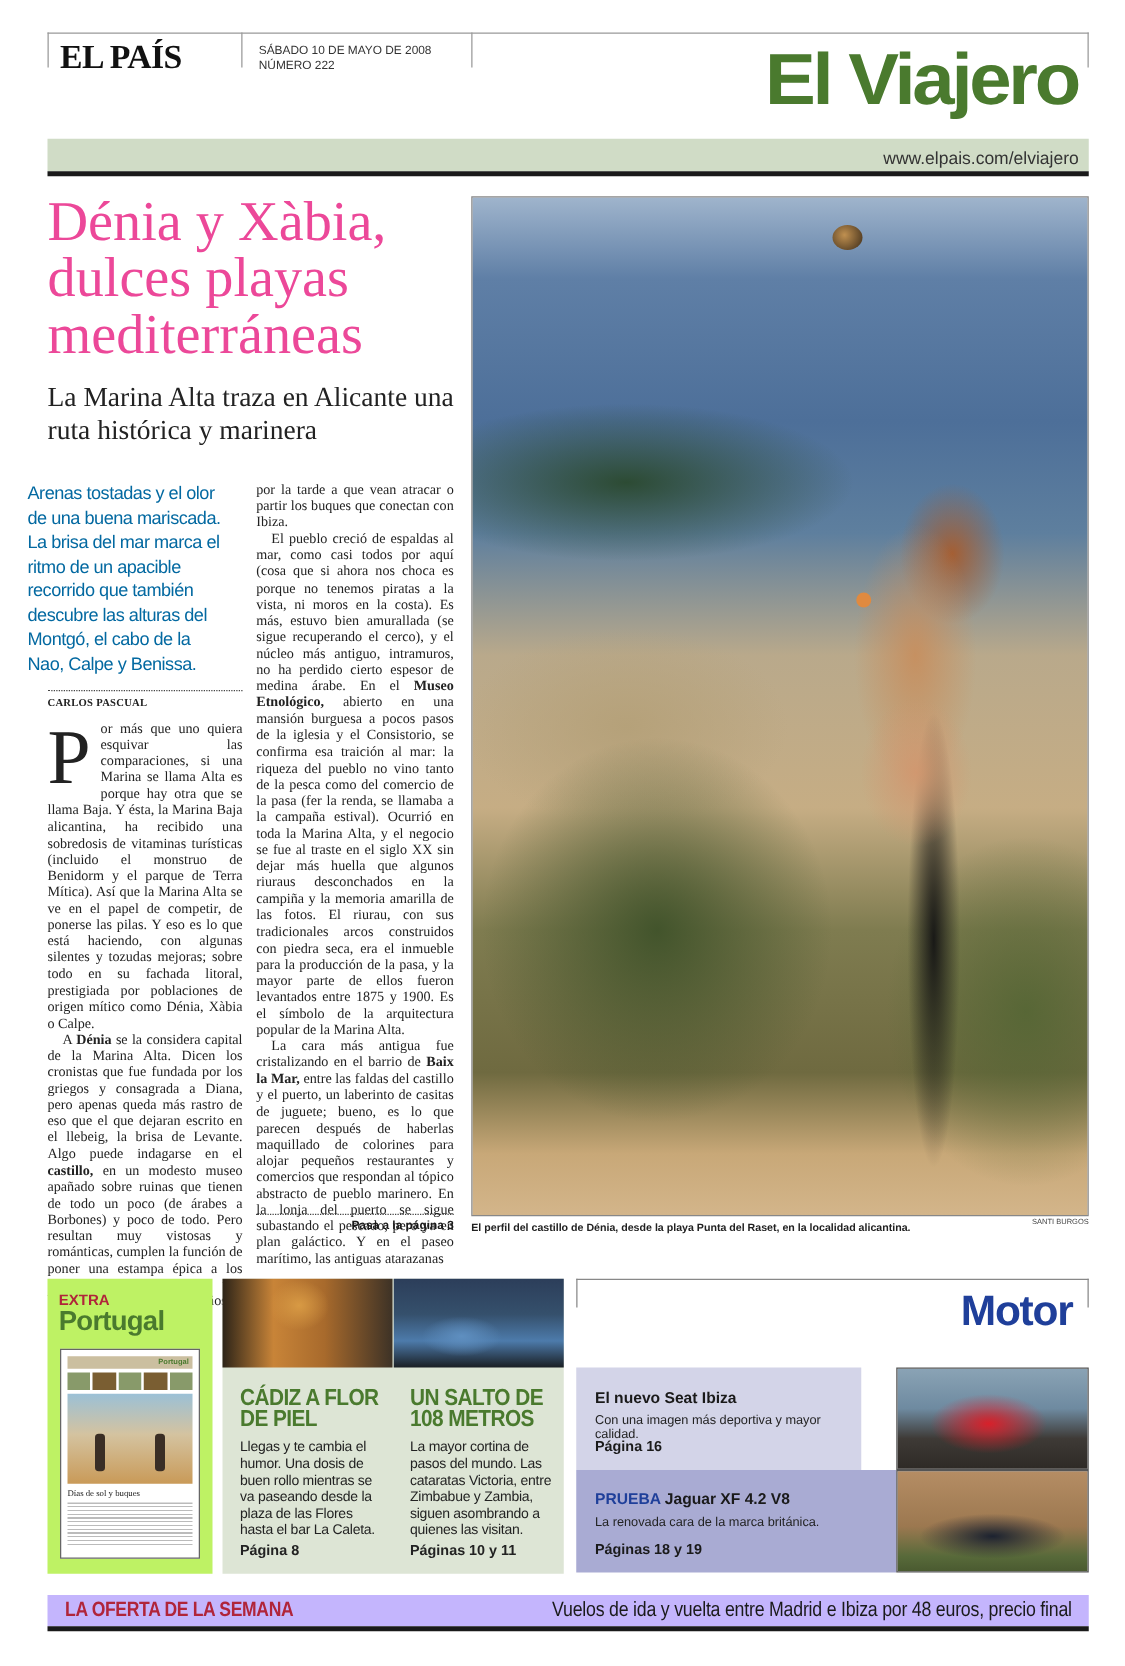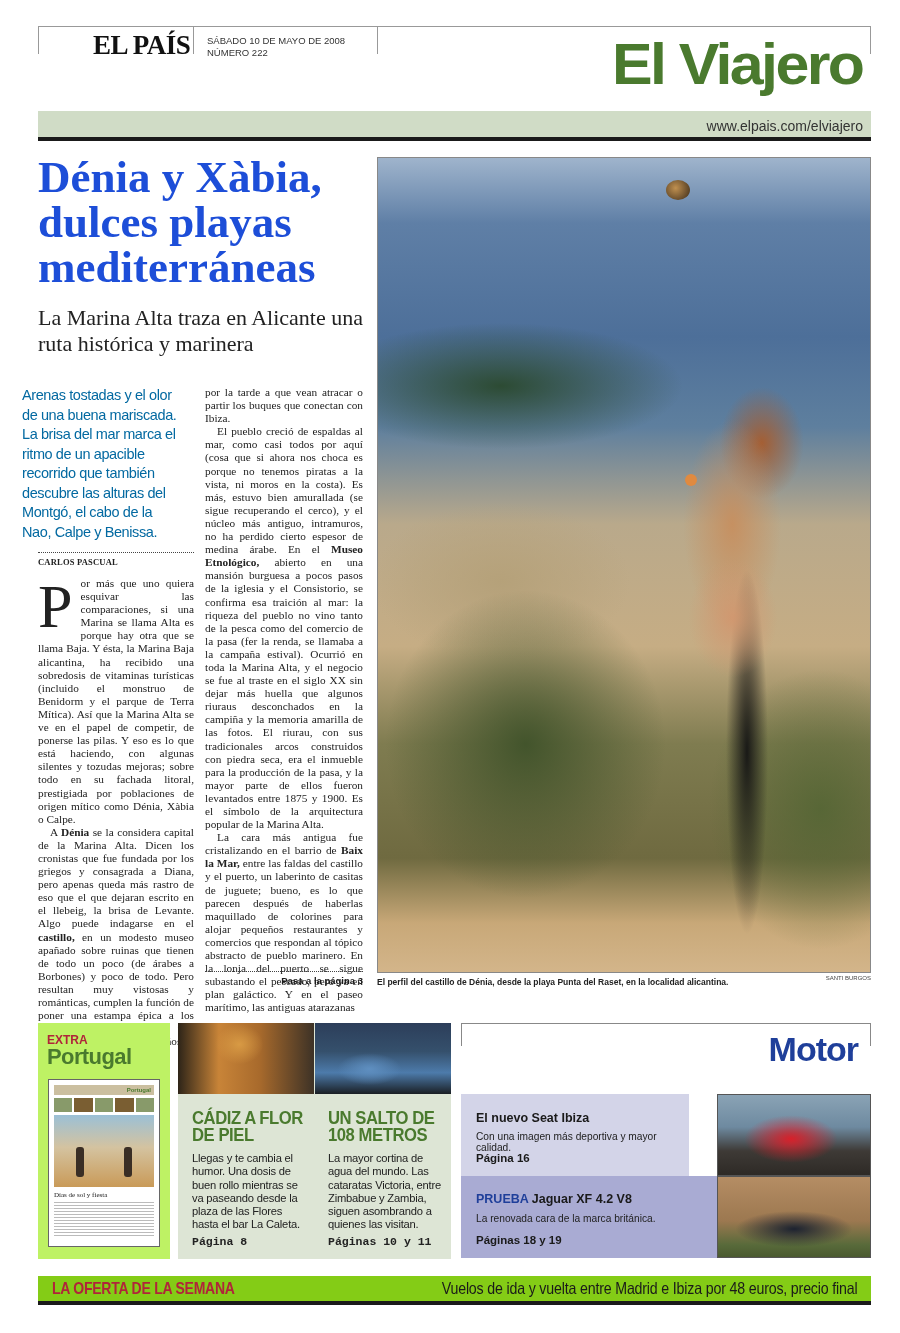--- a/index.html
+++ b/index.html
@@ -2,30 +2,30 @@
 <html><head>
 <meta charset="utf-8">
 <style>
   * { box-sizing: border-box; margin: 0; padding: 0; }
   body { width: 900px; height: 1333px; background: #fff; position: relative; overflow: hidden; font-family: "Liberation Serif", serif; color: #1a1a1a; }
   .abs { position: absolute; }
 
   
   .mast-top-rule { left: 38px; top: 26px; width: 833px; height: 1px; background: #999; }
   .mast-vline { top: 26px; width: 1px; height: 28px; background: #999; }
-  .elpais-logo { left: 48px; top: 30px; font-family: "Liberation Serif", serif; font-weight: bold; font-size: 27px; letter-spacing: -0.5px; color: #111; margin-left: 45px; }
+  .elpais-logo { left: 48px; top: 30px; font-family: "Liberation Serif", serif; font-weight: bold; font-size: 27px; letter-spacing: -0.5px; color: #111; }
   .mast-date { left: 207px; top: 35px; font-family: "Liberation Sans", sans-serif; font-size: 9.5px; color: #333; line-height: 12px; }
   .viajero-logo { right: 38px; top: 28px; font-family: "Liberation Sans", sans-serif; font-weight: bold; font-size: 58px; letter-spacing: -2.5px; color: #4a7a2e; line-height: 72px; transform: scaleX(1.05); transform-origin: right center; }
 
   .green-band { left: 38px; top: 111px; width: 833px; height: 26px; background: #d0dcc6; }
   .green-band-url { right: 8px; top: 7px; font-family: "Liberation Sans", sans-serif; font-size: 14px; color: #333; position: absolute; }
   .black-rule { left: 38px; top: 137px; width: 833px; height: 4px; background: #1a1a1a; }
 
   
-  .headline { left: 38px; top: 155px; width: 330px; font-family: "Liberation Serif", serif; font-size: 45px; line-height: 45px; color: #1d4ed8; font-weight: bold; }
+  .headline { left: 38px; top: 155px; width: 330px; font-family: "Liberation Serif", serif; font-size: 45px; line-height: 45px; color: #ec4899; font-weight: normal; }
   .subhead { left: 38px; top: 305px; width: 330px; font-family: "Liberation Serif", serif; font-size: 22px; line-height: 26px; color: #222; }
 
   .lede { left: 22px; top: 386px; width: 160px; font-family: "Liberation Sans", sans-serif; font-size: 14.5px; line-height: 19.5px; color: #0369a1; letter-spacing: -0.4px; }
   .dots { height: 0; border-top: 1px dotted #444; }
   .byline { left: 38px; top: 557px; font-family: "Liberation Serif", serif; font-size: 8.5px; font-weight: bold; letter-spacing: 0.2px; color: #222; }
 
   .col { font-family: "Liberation Serif", serif; font-size: 11.3px; line-height: 13.1px; color: #222; text-align: justify; hyphens: auto; }
   .col p { text-indent: 12px; }
   .col p.first { text-indent: 0; }
   .dropcap { float: left; font-size: 62px; line-height: 50px; margin: 4px 8px 0 0; font-family: "Liberation Serif", serif; }
@@ -66,40 +66,40 @@
 
   .cadiz-box { left: 178px; top: 1023px; width: 273px; height: 236px; background: #dde5d5; }
   .cadiz-img1 { position: absolute; left: 0; top: 0; width: 136px; height: 71px; background:
       radial-gradient(ellipse 30px 25px at 45% 30%, #d89a44, rgba(216,154,68,0) 80%),
       linear-gradient(90deg, #2d2418 0%, #c88438 30%, #a86a2c 60%, #3d3226 100%); }
   .cadiz-img2 { position: absolute; left: 137px; top: 0; width: 136px; height: 71px; background:
       radial-gradient(ellipse 40px 20px at 40% 65%, #5f8fc0, rgba(95,143,192,0) 80%),
       linear-gradient(180deg, #2c3e5a 0%, #35506c 40%, #4d7bab 70%, #1a1f24 100%); }
   .promo-title { position: absolute; font-family: "Liberation Sans", sans-serif; font-weight: bold; font-size: 18.5px; line-height: 17px; color: #4a7a2e; letter-spacing: -0.5px; transform: scaleX(0.9); transform-origin: left; }
   .promo-text { position: absolute; font-family: "Liberation Sans", sans-serif; font-size: 11.2px; line-height: 13.3px; color: #222; letter-spacing: -0.2px; }
-  .promo-page { position: absolute; font-family: Liberation Mono, monospace; font-weight: bold; font-size: 11.5px; color: #222; }
+  .promo-page { position: absolute; font-family: Liberation Sans, sans-serif; font-weight: bold; font-size: 11.5px; color: #222; }
 
   .motor-frame-top { left: 461px; top: 1023px; width: 410px; height: 1px; background: #888; }
   .motor-vline { top: 1023px; width: 1px; height: 23px; background: #888; }
   .motor-logo { right: 42px; top: 1030px; font-family: "Liberation Sans", sans-serif; font-weight: bold; font-size: 34px; color: #1f3f9a; letter-spacing: -1px; }
   .motor-row1 { left: 461px; top: 1094px; width: 228px; height: 82px; background: #d3d4e8; }
   .motor-row2 { left: 461px; top: 1176px; width: 256px; height: 82px; background: #a9abd3; }
   .motor-title { position: absolute; left: 15px; font-family: "Liberation Sans", sans-serif; font-weight: bold; font-size: 12.5px; color: #1a1a1a; }
   .motor-title .kicker { color: #1f3f9a; }
   .motor-text { position: absolute; left: 15px; font-family: "Liberation Sans", sans-serif; font-size: 10.2px; color: #222; }
   .motor-page { position: absolute; left: 15px; font-family: "Liberation Sans", sans-serif; font-weight: bold; font-size: 11.5px; color: #1a1a1a; }
   .car1 { left: 717px; top: 1094px; width: 154px; height: 82px; border: 1px solid #555; background:
       radial-gradient(ellipse 55px 28px at 48% 55%, #d8202a, rgba(216,32,42,0) 85%),
       linear-gradient(180deg, #8aa3b5 0%, #6e8aa0 40%, #3e3a36 70%, #2e2a26 100%); }
   .car2 { left: 717px; top: 1176px; width: 154px; height: 82px; border: 1px solid #555; background:
       radial-gradient(ellipse 65px 20px at 50% 65%, #1c2230, rgba(28,34,48,0) 90%),
       linear-gradient(180deg, #b58d64 0%, #9c7850 55%, #586a3a 85%, #4a5a30 100%); }
 
   
-  .offer-bar { left: 38px; top: 1276px; width: 833px; height: 25px; background: #84cc16; }
+  .offer-bar { left: 38px; top: 1276px; width: 833px; height: 25px; background: #c4b5fd; }
   .offer-label { position: absolute; left: 14px; top: 3px; font-family: "Liberation Sans", sans-serif; font-weight: bold; font-size: 16.5px; color: #b0253a; transform: scaleX(0.85); transform-origin: left; letter-spacing: -0.3px; }
   .offer-text { position: absolute; right: 14px; top: 3px; font-family: "Liberation Sans", sans-serif; font-size: 16.5px; color: #1a1a1a; transform: scaleX(0.86); transform-origin: right; letter-spacing: -0.2px; }
   .offer-rule { left: 38px; top: 1301px; width: 833px; height: 4px; background: #1a1a1a; }
 </style>
 </head>
 <body>
 
 <div class="abs mast-top-rule"></div>
 <div class="abs mast-vline" style="left:38px"></div>
 <div class="abs mast-vline" style="left:193px"></div>
@@ -154,35 +154,35 @@
         <span></span>
         <span></span>
         <span></span>
         <span></span>
         <span></span>
       </div>
     <div class="thumb-photo">
         <i style="left:22px"></i>
         <i style="left:70px"></i>
       </div>
-    <div class="thumb-title">Días de sol y fiesta</div>
+    <div class="thumb-title">Días de sol y buques</div>
     <div class="thumb-lines"></div>
   </div>
 </div>
 
 <div class="abs cadiz-box">
   <div class="cadiz-img1"></div>
   <div class="cadiz-img2"></div>
 
   <div class="promo-title" style="left:14px; top:86px; width:140px;">CÁDIZ A FLOR DE PIEL</div>
   <div class="promo-text" style="left:14px; top:129px; width:115px;">Llegas y te cambia el humor. Una dosis de buen rollo mientras se va paseando desde la plaza de las Flores hasta el bar La Caleta.</div>
   <div class="promo-page" style="left:14px; top:212px;">Página 8</div>
 
   <div class="promo-title" style="left:150px; top:86px; width:140px;">UN SALTO DE 108 METROS</div>
-  <div class="promo-text" style="left:150px; top:129px; width:118px;">La mayor cortina de agua del mundo. Las cataratas Victoria, entre Zimbabue y Zambia, siguen asombrando a quienes las visitan.</div>
+  <div class="promo-text" style="left:150px; top:129px; width:118px;">La mayor cortina de pasos del mundo. Las cataratas Victoria, entre Zimbabue y Zambia, siguen asombrando a quienes las visitan.</div>
   <div class="promo-page" style="left:150px; top:212px;">Páginas 10 y 11</div>
 </div>
 
 <div class="abs motor-frame-top"></div>
 <div class="abs motor-vline" style="left:461px"></div>
 <div class="abs motor-vline" style="left:870px"></div>
 <div class="abs motor-logo">Motor</div>
 
 <div class="abs motor-row1">
   <div class="motor-title" style="top:17px;">El nuevo Seat Ibiza</div>

